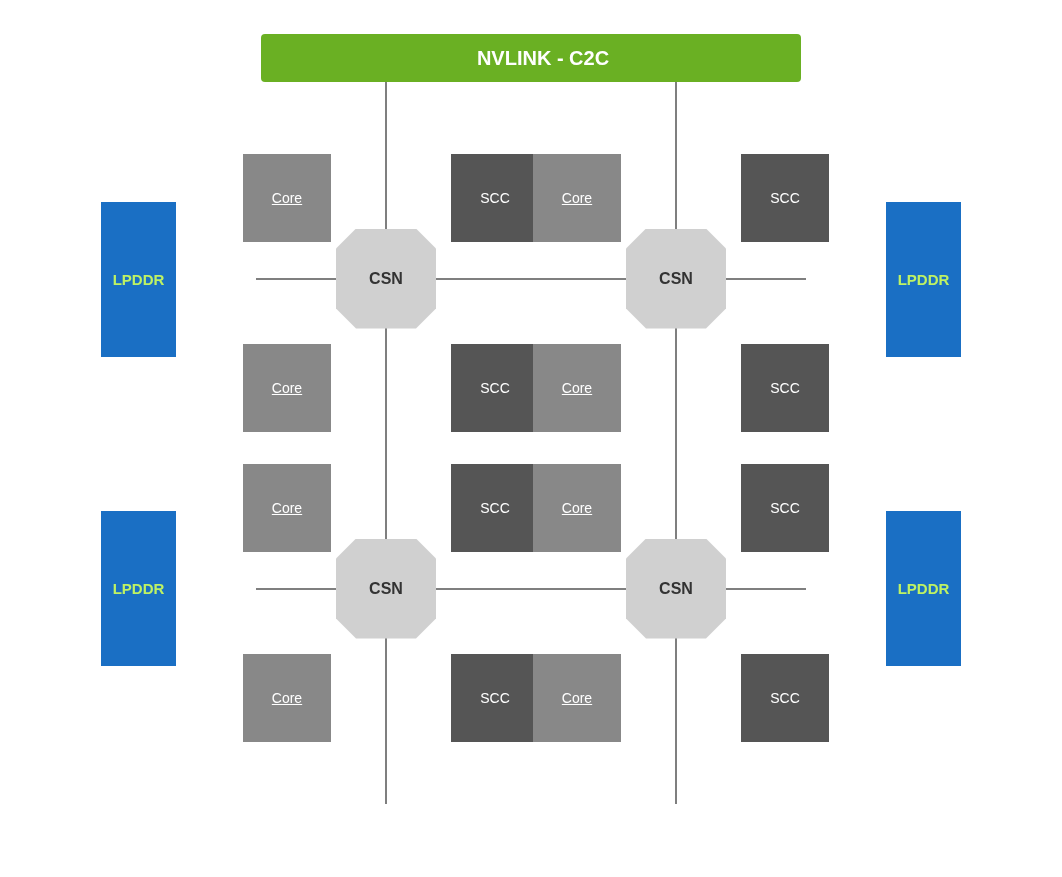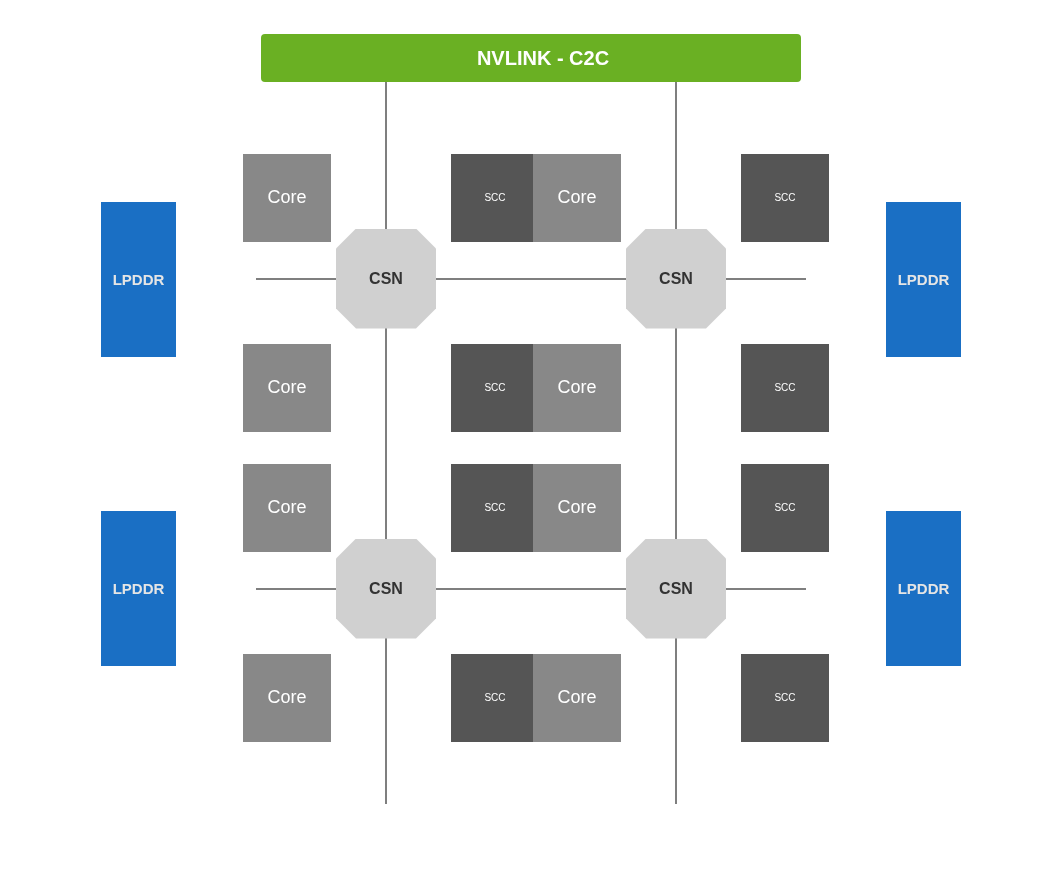--- a/index.html
+++ b/index.html
@@ -38,21 +38,21 @@
     .pcie-bar {
       bottom: 10px;
       left: 180px;
       width: 540px;
     }
 
     
     .lpddr-block {
       position: absolute;
       background: #1a6fc4;
-      color: #e5e5e5;
+      color: #bef264;
       font-size: 15px;
       font-weight: bold;
       text-align: center;
       display: flex;
       align-items: center;
       justify-content: center;
       width: 75px;
       height: 155px;
     }
 
@@ -70,36 +70,37 @@
       width: 100px;
       height: 100px;
       clip-path: polygon(20% 0%, 80% 0%, 100% 20%, 100% 80%, 80% 100%, 20% 100%, 0% 80%, 0% 20%);
     }
 
     
     .core-block {
       position: absolute;
       background: #888888;
       color: white;
-      font-size: 18px;
+      font-size: 14px;
       font-weight: normal;
       text-align: center;
       display: flex;
       align-items: center;
       justify-content: center;
       width: 88px;
       height: 88px;
+      text-decoration: underline;
     }
 
     
     .scc-block {
       position: absolute;
       background: #555555;
       color: white;
-      font-size: 10px;
+      font-size: 14px;
       font-weight: normal;
       text-align: center;
       display: flex;
       align-items: center;
       justify-content: center;
       width: 88px;
       height: 88px;
     }
 
     

